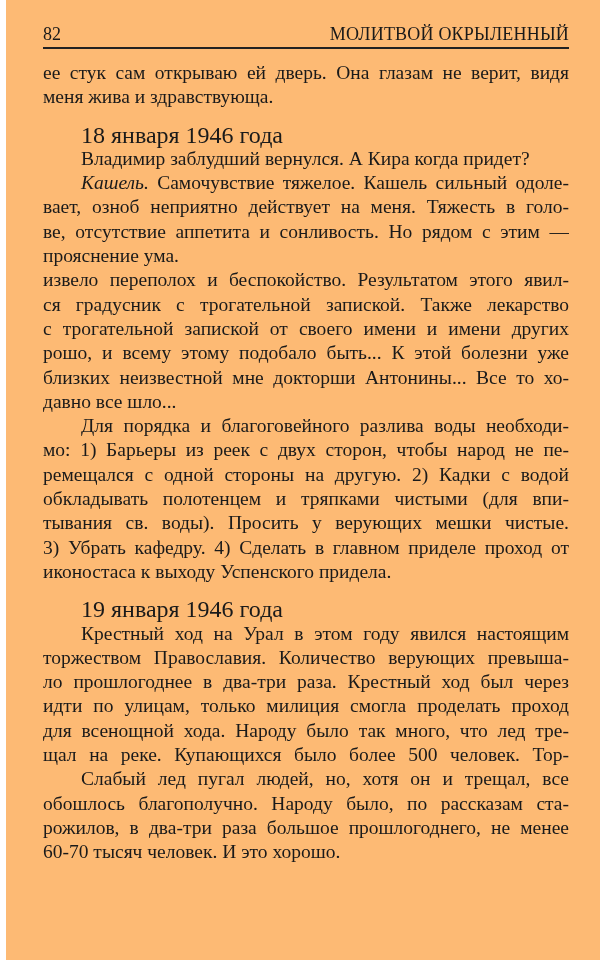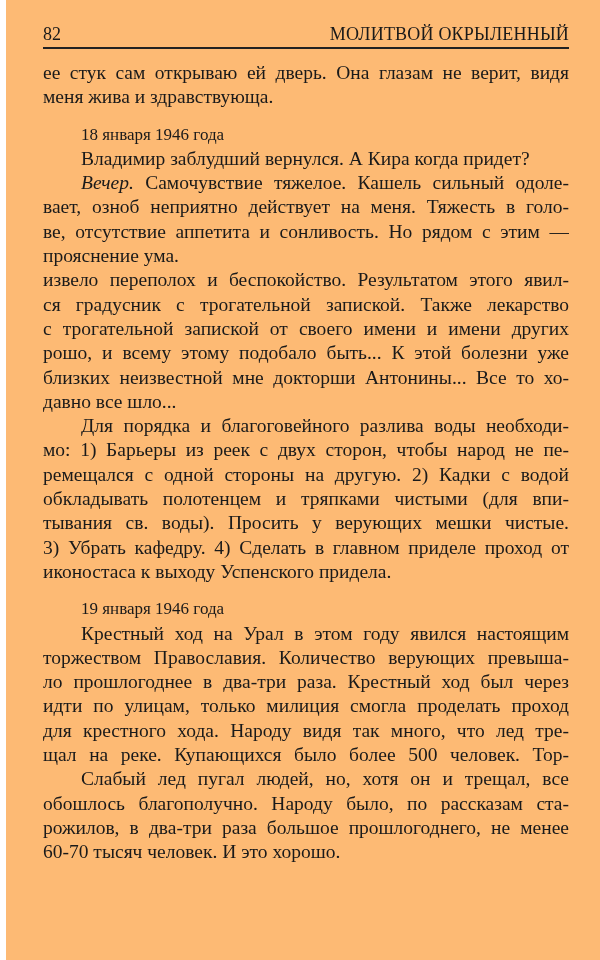--- a/index.html
+++ b/index.html
@@ -7,21 +7,21 @@
   .page { position: absolute; left: 6px; top: 0; width: 600px; height: 960px; background: #fdba74; }
   .header { position: absolute; left: 37px; top: 24px; width: 526px; height: 24px; }
   .page-number { position: absolute; left: 0; top: 0; font-family: "Liberation Serif", serif; font-size: 18px; color: #1a1a1a; }
   .running-title { position: absolute; right: 0; top: 0; font-family: "Liberation Serif", serif; font-size: 18px; color: #1a1a1a; letter-spacing: 0.2px; }
   .header-rule { position: absolute; left: 37px; top: 47px; width: 526px; height: 1.5px; background: #222; }
   .body { position: absolute; left: 37px; top: 61px; width: 526px; }
   .line { display: block; height: 24.3px; line-height: 24.3px; font-family: Liberation Serif, serif; font-size: 19.5px; color: #1a1a1a; text-align: justify; text-align-last: justify; white-space: nowrap; overflow: hidden; }
   .line.last { text-align-last: left; }
   .line.indent { padding-left: 38px; }
   .gap { display: block; height: 13px; }
-  .date { display: block; height: 24.3px; line-height: 24.3px; padding-left: 38px; font-family: "Liberation Serif", serif; font-size: 17px; color: #1a1a1a; }
+  .date { display: block; height: 24.3px; line-height: 24.3px; padding-left: 38px; font-family: "Liberation Serif", serif; font-size: 24px; color: #1a1a1a; }
   em { font-style: italic; }
 </style>
 </head>
 <body>
 
 <div class="page">
   <div class="header">
     <span class="page-number">82</span>
     <span class="running-title">МОЛИТВОЙ ОКРЫЛЕННЫЙ</span>
   </div>
@@ -29,21 +29,21 @@
 
   <div class="body">
 
     <span class="line">ее стук сам открываю ей дверь. Она глазам не верит, видя</span>
     <span class="line last">меня жива и здравствующа.</span>
 
     <span class="gap"></span>
 
     <span class="date">18 января 1946 года</span>
     <span class="line indent last">Владимир заблудший вернулся. А Кира когда придет?</span>
-    <span class="line indent"><em>Вечер.</em><span> Самочувствие тяжелое. Кашель сильный одоле-</span></span>
+    <span class="line indent"><em>Кашель.</em><span> Самочувствие тяжелое. Кашель сильный одоле-</span></span>
     <span class="line">вает, озноб неприятно действует на меня. Тяжесть в голо-</span>
     <span class="line">ве, отсутствие аппетита и сонливость. Но рядом с этим —</span>
     <span class="line last">прояснение ума.</span>
 
     <span class="line">извело переполох и беспокойство. Результатом этого явил-</span>
     <span class="line">ся градусник с трогательной запиской. Также лекарство</span>
     <span class="line">с трогательной запиской от своего имени и имени других</span>
     <span class="line">рошо, и всему этому подобало быть... К этой болезни уже</span>
     <span class="line">близких неизвестной мне докторши Антонины... Все то хо-</span>
     <span class="line last">давно все шло...</span>
@@ -57,21 +57,21 @@
     <span class="line">3) Убрать кафедру. 4) Сделать в главном приделе проход от</span>
     <span class="line last">иконостаса к выходу Успенского придела.</span>
 
     <span class="gap"></span>
 
     <span class="date">19 января 1946 года</span>
     <span class="line indent">Крестный ход на Урал в этом году явился настоящим</span>
     <span class="line">торжеством Православия. Количество верующих превыша-</span>
     <span class="line">ло прошлогоднее в два-три раза. Крестный ход был через</span>
     <span class="line">идти по улицам, только милиция смогла проделать проход</span>
-    <span class="line">для крестного хода. Народу видя так много, что лед тре-</span>
+    <span class="line">для всенощной хода. Народу было так много, что лед тре-</span>
     <span class="line">щал на реке. Купающихся было более 500 человек. Тор-</span>
 
     <span class="line indent">Слабый лед пугал людей, но, хотя он и трещал, все</span>
     <span class="line">обошлось благополучно. Народу было, по рассказам ста-</span>
     <span class="line">рожилов, в два-три раза большое прошлогоднего, не менее</span>
     <span class="line last">60-70 тысяч человек. И это хорошо.</span>
 
   </div>
 </div>
 

